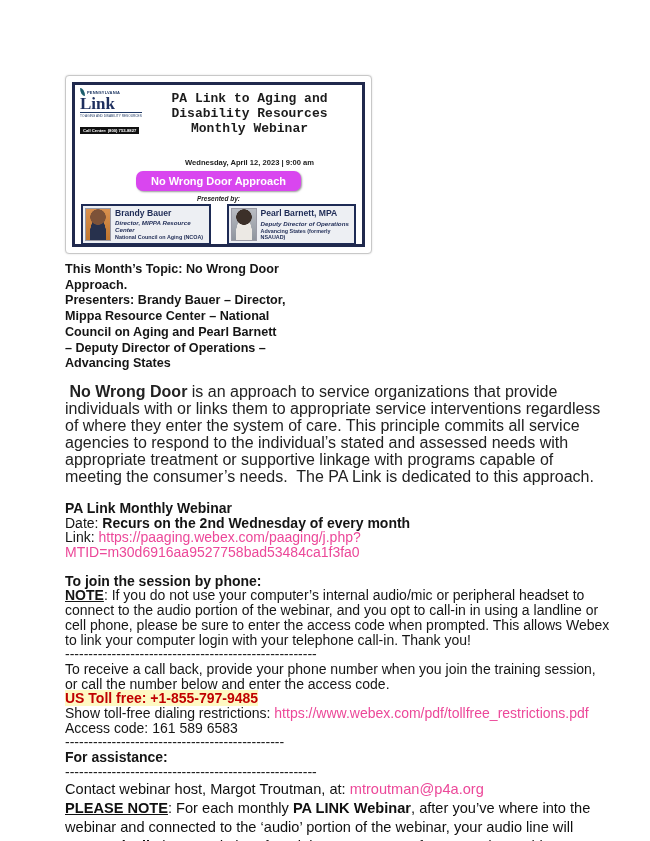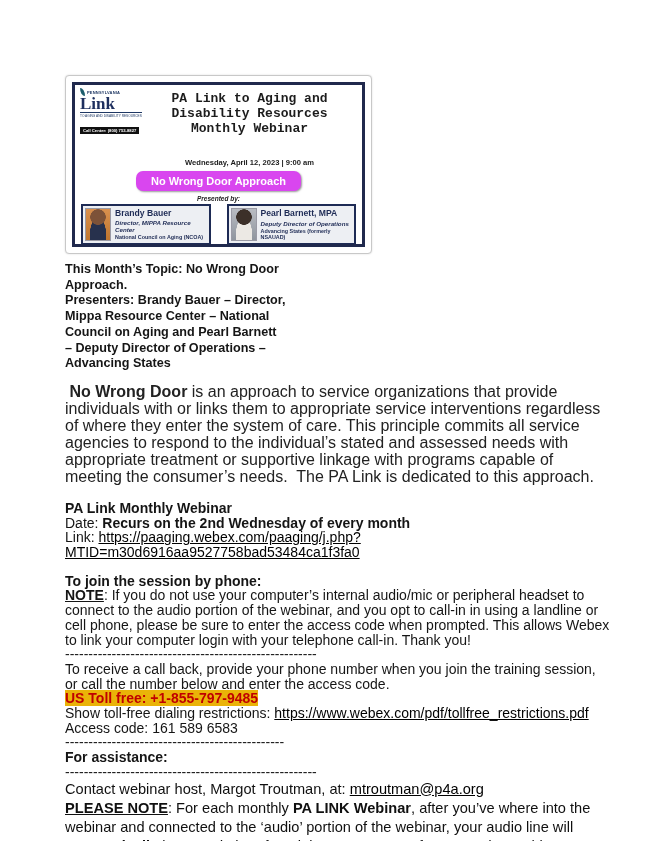--- a/index.html
+++ b/index.html
@@ -45,22 +45,22 @@
   
   .intro-heading{font-size:12.6px;font-weight:bold;line-height:15.7px;max-width:222px;color:#151515;}
   .intro-para{margin:11px 0 0 0;font-size:16px;line-height:17px;color:#222;white-space:pre-wrap;}
   .sec{clear:none;}
   .blk12{font-size:14px;line-height:14.7px;color:#151515;}
   .blk12 .ln{white-space:pre-wrap;}
   .mt16{margin-top:16px;}
   .mt14{margin-top:14px;}
   b,.bold{font-weight:bold;}
   .u{text-decoration:underline;}
-  a.lnk{color:#000000;text-decoration:underline;cursor:pointer;}
-  .hl{background:#eab308;color:#c00000;font-weight:bold;}
+  a.lnk{color:#ec4899;cursor:pointer;}
+  .hl{background:#fef9c3;color:#c00000;font-weight:bold;}
   .dash{color:#222;letter-spacing:0;}
   .big{font-size:14.6px;line-height:19.2px;color:#101010;}
   .big .ln{white-space:pre-wrap;}
 </style>
 </head>
 <body>
 
 <div class="page">
 
   <div class="flyer">

